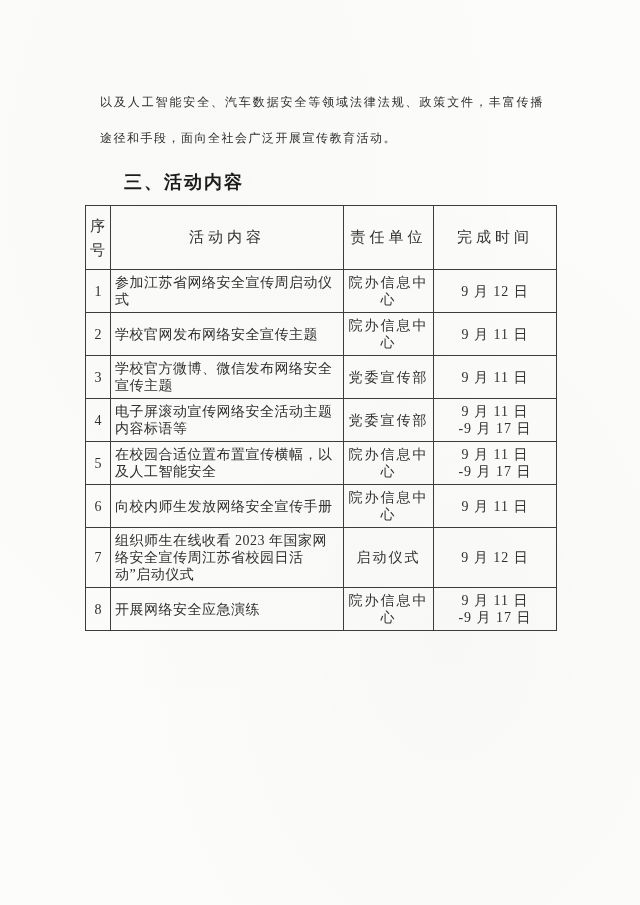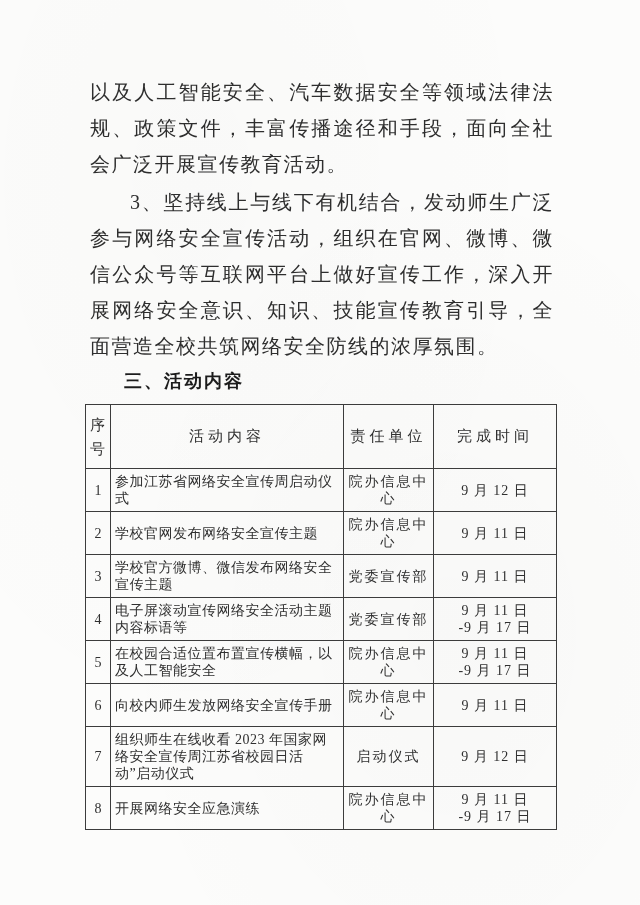--- a/index.html
+++ b/index.html
@@ -22,26 +22,26 @@
     width: 640px;
     height: 905px;
     padding: 72px 84px 0 88px;
     
     background:
       radial-gradient(ellipse at 30% 20%, rgba(0,0,0,0.012), transparent 60%),
       radial-gradient(ellipse at 70% 70%, rgba(0,0,0,0.015), transparent 55%),
       var(--paper);
   }
   .body-par {
-    font-size: 20px;
+    font-size: 12px;
     line-height: 36px;
     letter-spacing: 1.5px;
     text-align: justify;
     text-justify: inter-character;
-    margin: 2px;
+    margin: 12px;
   }
   .indent { text-indent: 2em; }
   .sec-heading {
     font-family: "Liberation Sans", "DejaVu Sans", sans-serif;
     font-size: 18px;
     font-weight: bold;
     color: #1c1c1c;
     letter-spacing: 2px;
     margin: 3px 0 9px 36px;
     line-height: 28px;
@@ -78,21 +78,20 @@
   tr.tall td { height: 38px; }
   .sec4-heading { margin-top: 44px; }
 </style>
 </head>
 <body>
 
 <div class="page">
 
   <p class="body-par">以及人工智能安全、汽车数据安全等领域法律法规、政策文件，丰富传播途径和手段，面向全社会广泛开展宣传教育活动。</p>
 
-  <p class="body-par indent">3、坚持线上与线下有机结合，发动师生广泛参与网络安全宣传活动，组织在官网、微博、微信公众号等互联网平台上做好宣传工作，深入开展网络安全意识、知识、技能宣传教育引导，全面营造全校共筑网络安全防线的浓厚氛围。</p>
 
   <div class="sec-heading">三、活动内容</div>
 
   <table class="activities">
     <colgroup>
       <col class="c-no">
         <col class="c-content">
         <col class="c-unit">
         <col class="c-time">
     </colgroup>

